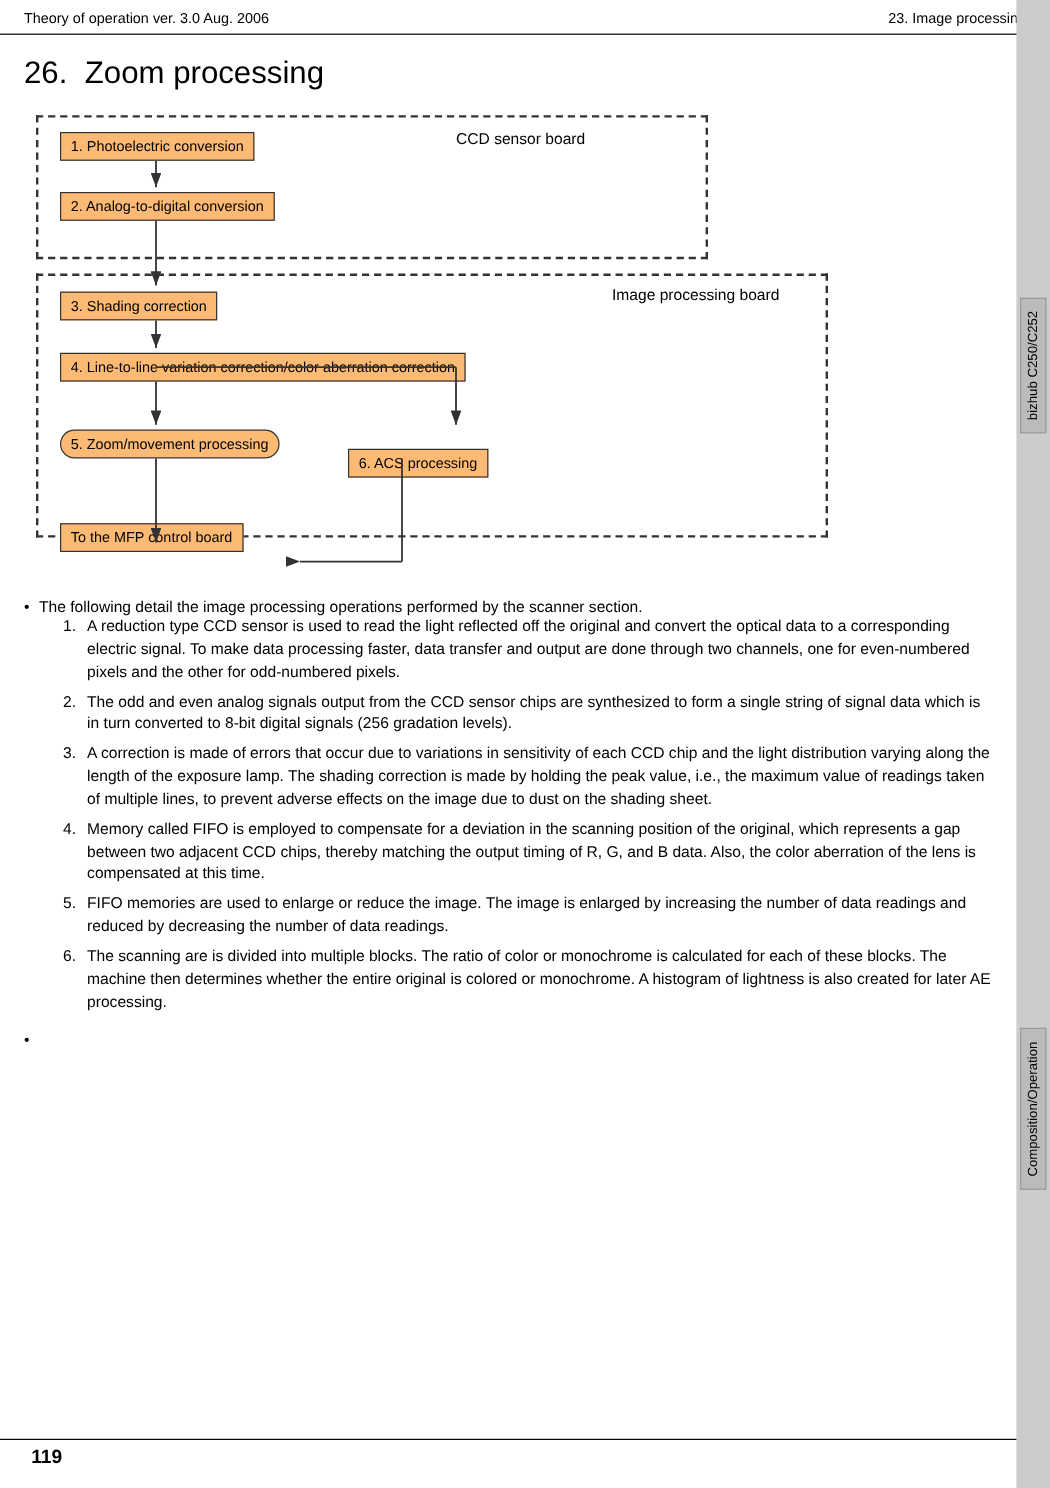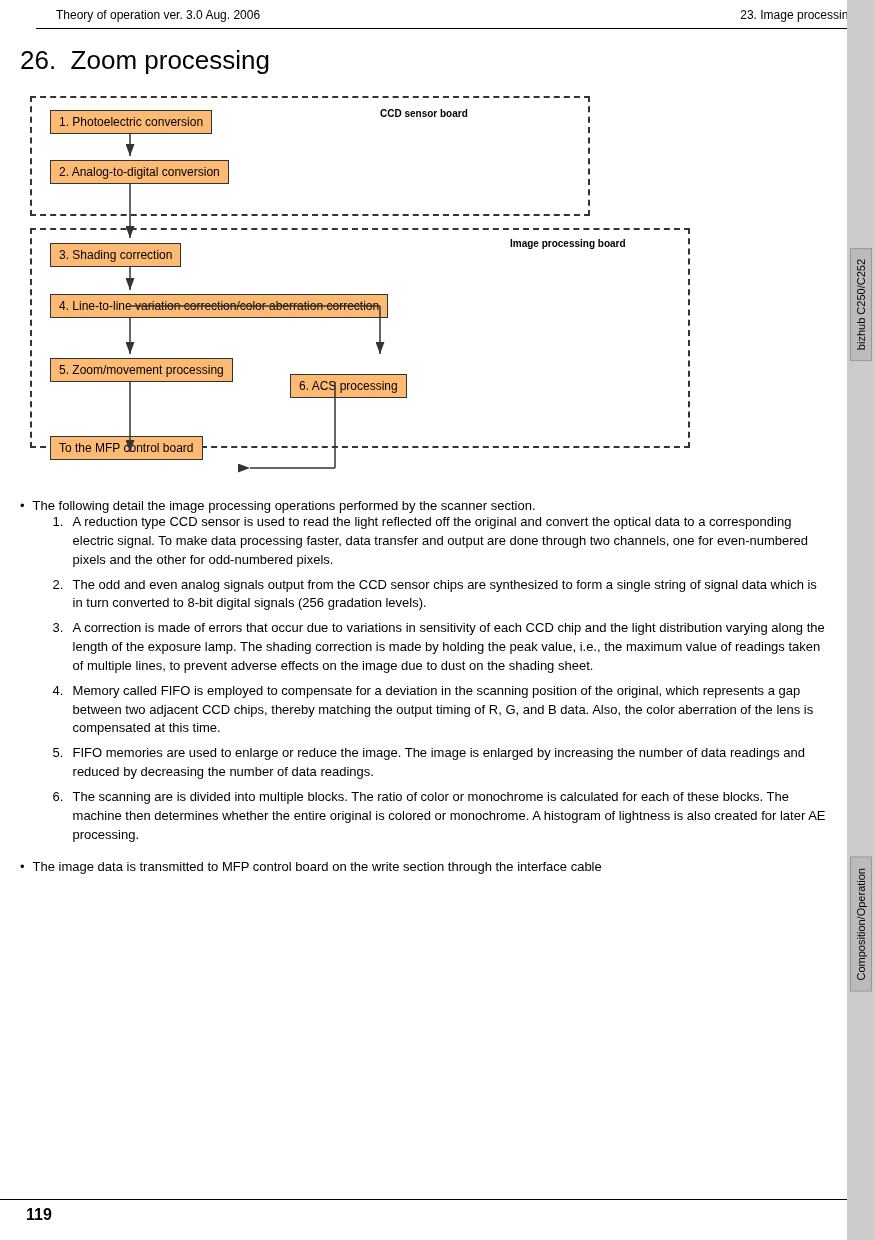--- a/index.html
+++ b/index.html
@@ -15,21 +15,20 @@
     }
 
     
     .header {
       display: flex;
       justify-content: space-between;
       align-items: center;
       padding: 8px 20px 6px 20px;
       border-bottom: 1px solid #000;
       font-size: 12px;
-      margin-left: 36px;
     }
 
     
     .right-sidebar {
       position: absolute;
       right: 0;
       top: 0;
       width: 28px;
       height: 1240px;
       background: #ccc;
@@ -96,22 +95,22 @@
     .ipb-box {
       top: 140px;
       left: 0;
       width: 660px;
       height: 220px;
     }
 
     
     .box-label {
       position: absolute;
-      font-weight: bold;
-      font-size: 10px;
+      font-weight: normal;
+      font-size: 13px;
     }
 
     .ccd-label {
       top: 20px;
       left: 350px;
     }
 
     .ipb-label {
       top: 150px;
       left: 480px;
@@ -226,21 +225,21 @@
     <div class="proc-block" style="top:155px; left:20px;">
       <span>3. Shading correction</span>
     </div>
 
     <div class="box-label ipb-label">Image processing board</div>
 
     <div class="proc-block" style="top:206px; left:20px;">
       <span>4. Line-to-line variation correction/color aberration correction</span>
     </div>
 
-    <div class="proc-block" style="top:270px; left:20px;">
+    <div class="proc-block" style="top:270px; left:20px;border-radius:12px;">
       <span>5. Zoom/movement processing</span>
     </div>
 
     <div class="proc-block" style="top:286px; left:260px;">
       <span>6. ACS processing</span>
     </div>
 
     <div class="proc-block" style="top:348px; left:20px;">
       <span>To the MFP control board</span>
     </div>
@@ -304,21 +303,20 @@
           <li>
             <span class="num">6.</span>
             <span class="list-text">The scanning are is divided into multiple blocks. The ratio of color or monochrome is calculated for each of these blocks. The machine then determines whether the entire original is colored or monochrome. A histogram of lightness is also created for later AE processing.</span>
           </li>
         </ol>
       </div>
     </div>
 
     <div class="bullet-main">
       <span class="bullet-dot">•</span>
-      <span>The image data is transmitted to MFP control board on the write section through the interface cable</span>
     </div>
 
   </div>
 </div>
 
 <div class="footer">
   <span>119</span>
 </div>
 
 </body></html>

